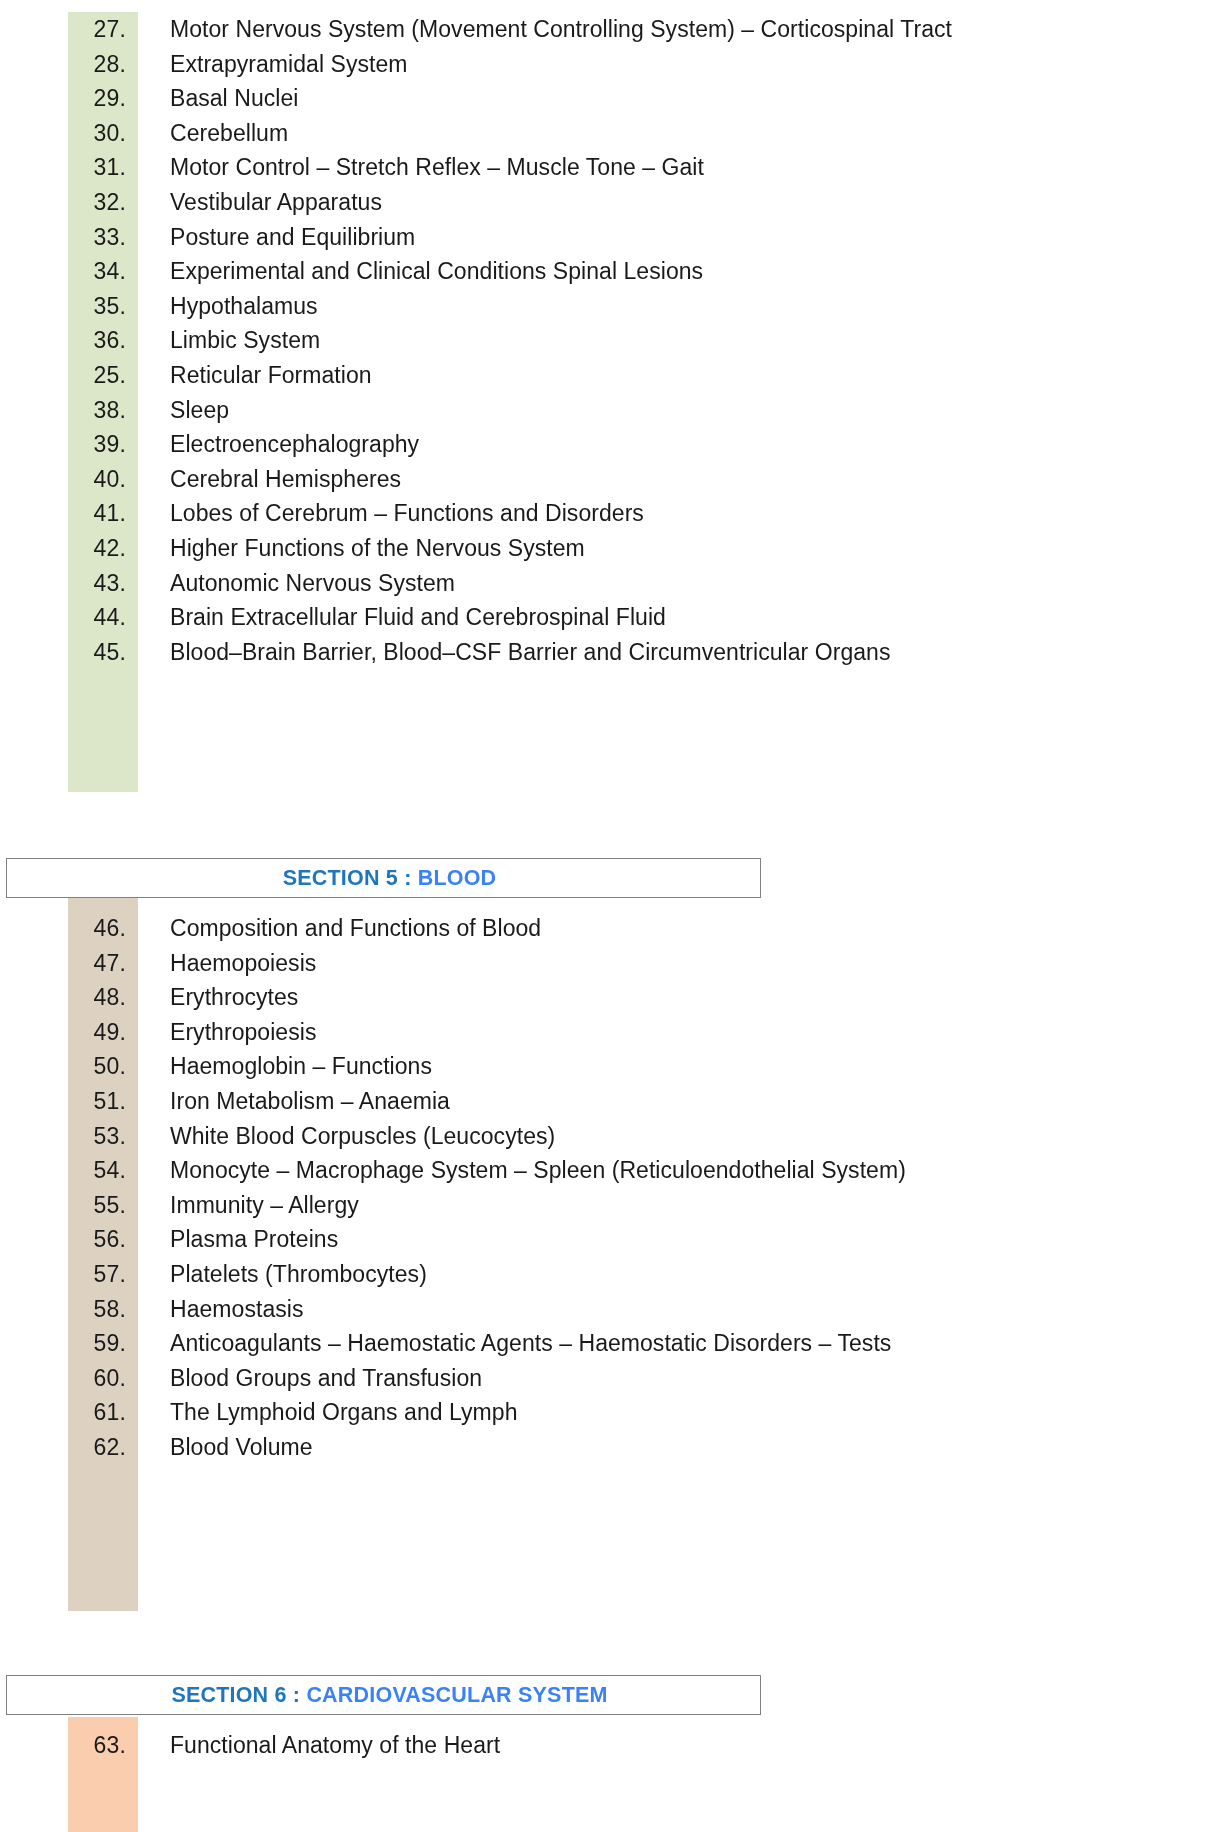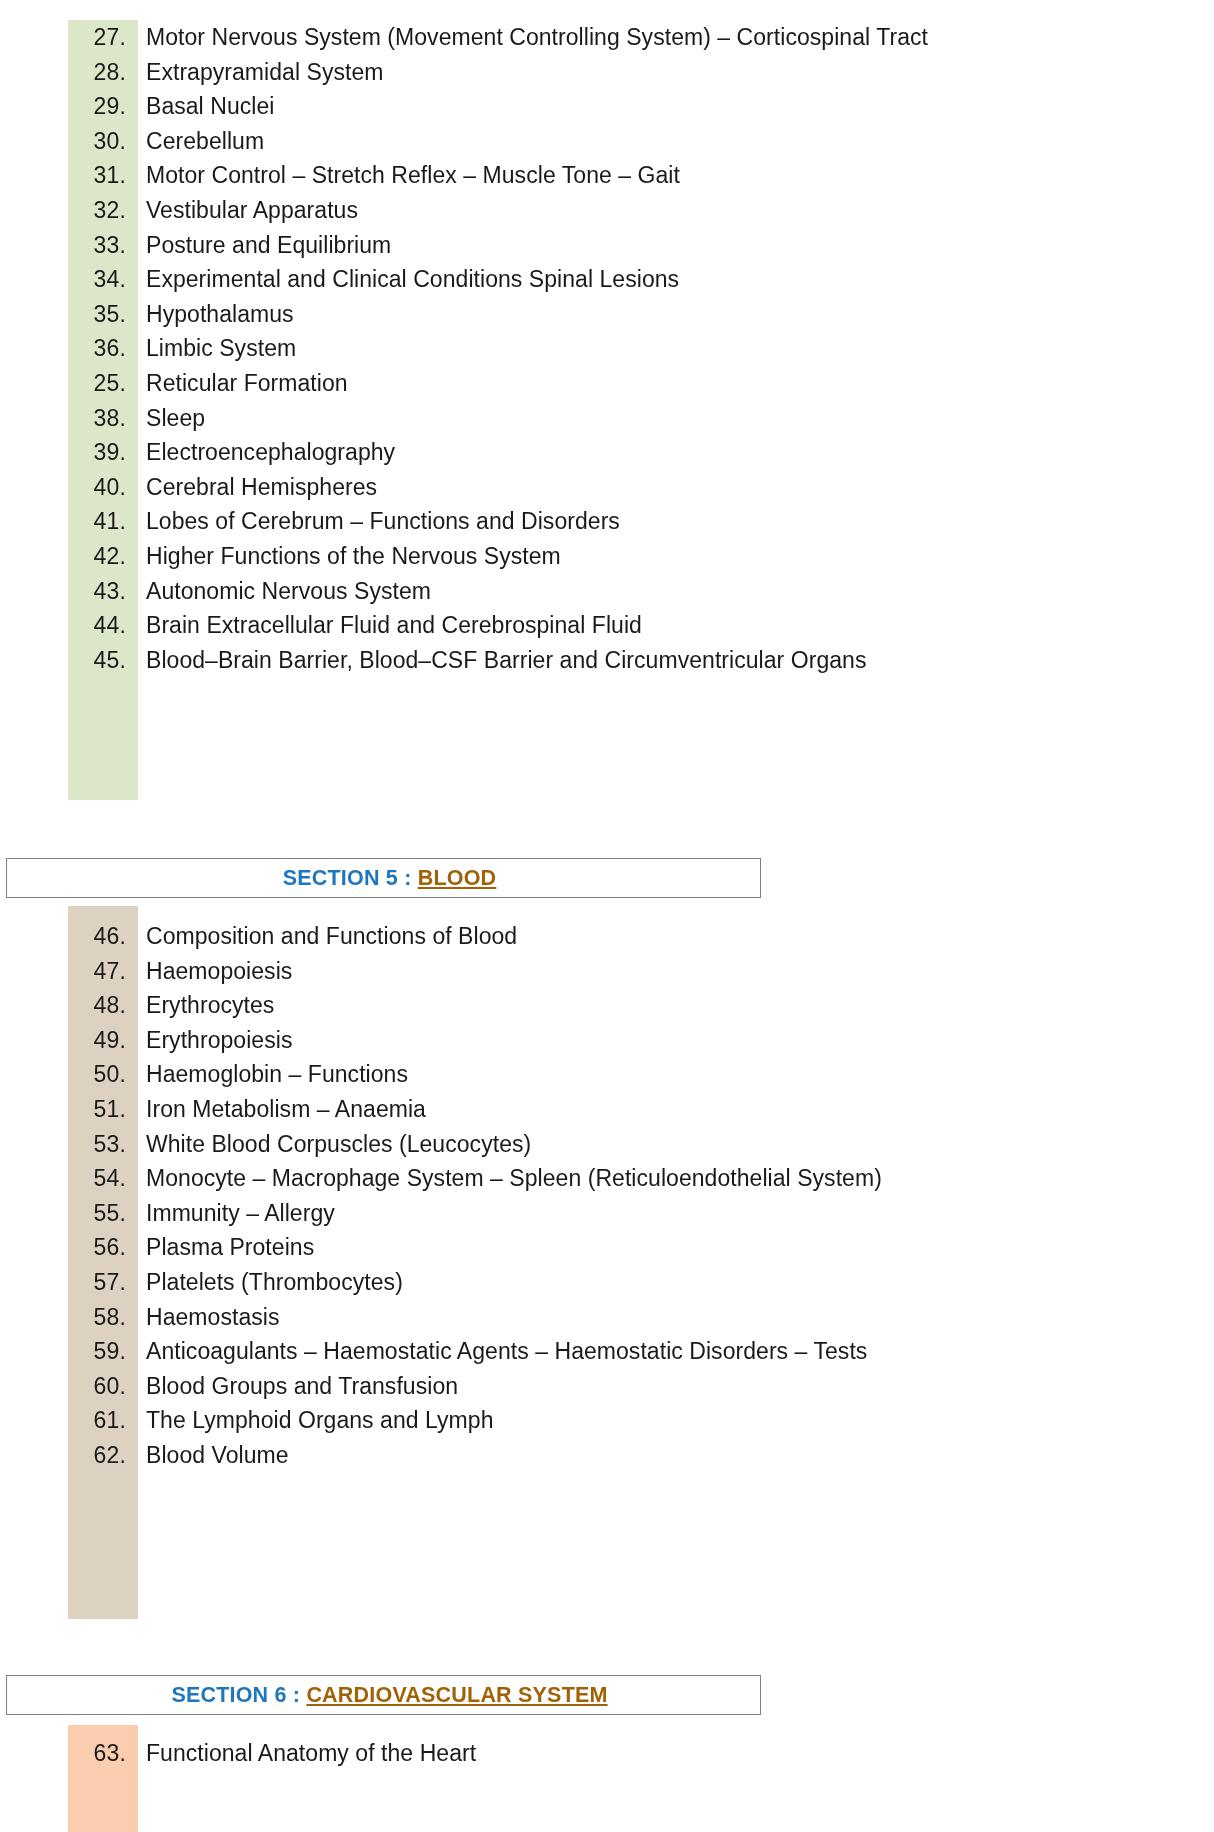--- a/index.html
+++ b/index.html
@@ -18,21 +18,20 @@
 
   .page {
     position: relative;
     width: 1214px;
     height: 1832px;
   }
 
   
   .toc-block {
     position: relative;
-    margin-top: 8px;
   }
   .toc-rows {
     position: relative;
     z-index: 2;
   }
   .toc-row {
     display: flex;
     align-items: baseline;
     height: 34.6px;
   }
@@ -41,21 +40,21 @@
     margin-left: 68px;
     box-sizing: border-box;
     padding-right: 12px;
     text-align: right;
     font-size: 23px;
     line-height: 34.6px;
     color: #1a1a1a;
     letter-spacing: 0.2px;
   }
   .toc-title {
-    padding-left: 8px;
+    padding-left: 32px;
     font-size: 23px;
     line-height: 34.6px;
     color: #1a1a1a;
     white-space: nowrap;
     letter-spacing: 0.05px;
   }
 
   
   .band {
     position: absolute;
@@ -82,21 +81,21 @@
   }
   .section-header .sh-inner {
     display: inline-block;
     white-space: nowrap;
     font-size: 21.5px;
     font-weight: bold;
     letter-spacing: 0.2px;
     transform: translateX(6px);
   }
   .sh-blue { color: #1f76bc; }
-  .sh-red  { color: #a16207; text-decoration: underline; }
+  .sh-red  { color: #3b82f6; }
 </style>
 </head>
 <body>
 
 <div class="page">
 
   <div class="toc-block" style="position:absolute; left:0; top:12px; width:1214px; height:780px;">
     <div class="band band-green" style="top:0; height:780px;"></div>
     <div class="toc-rows">
 

